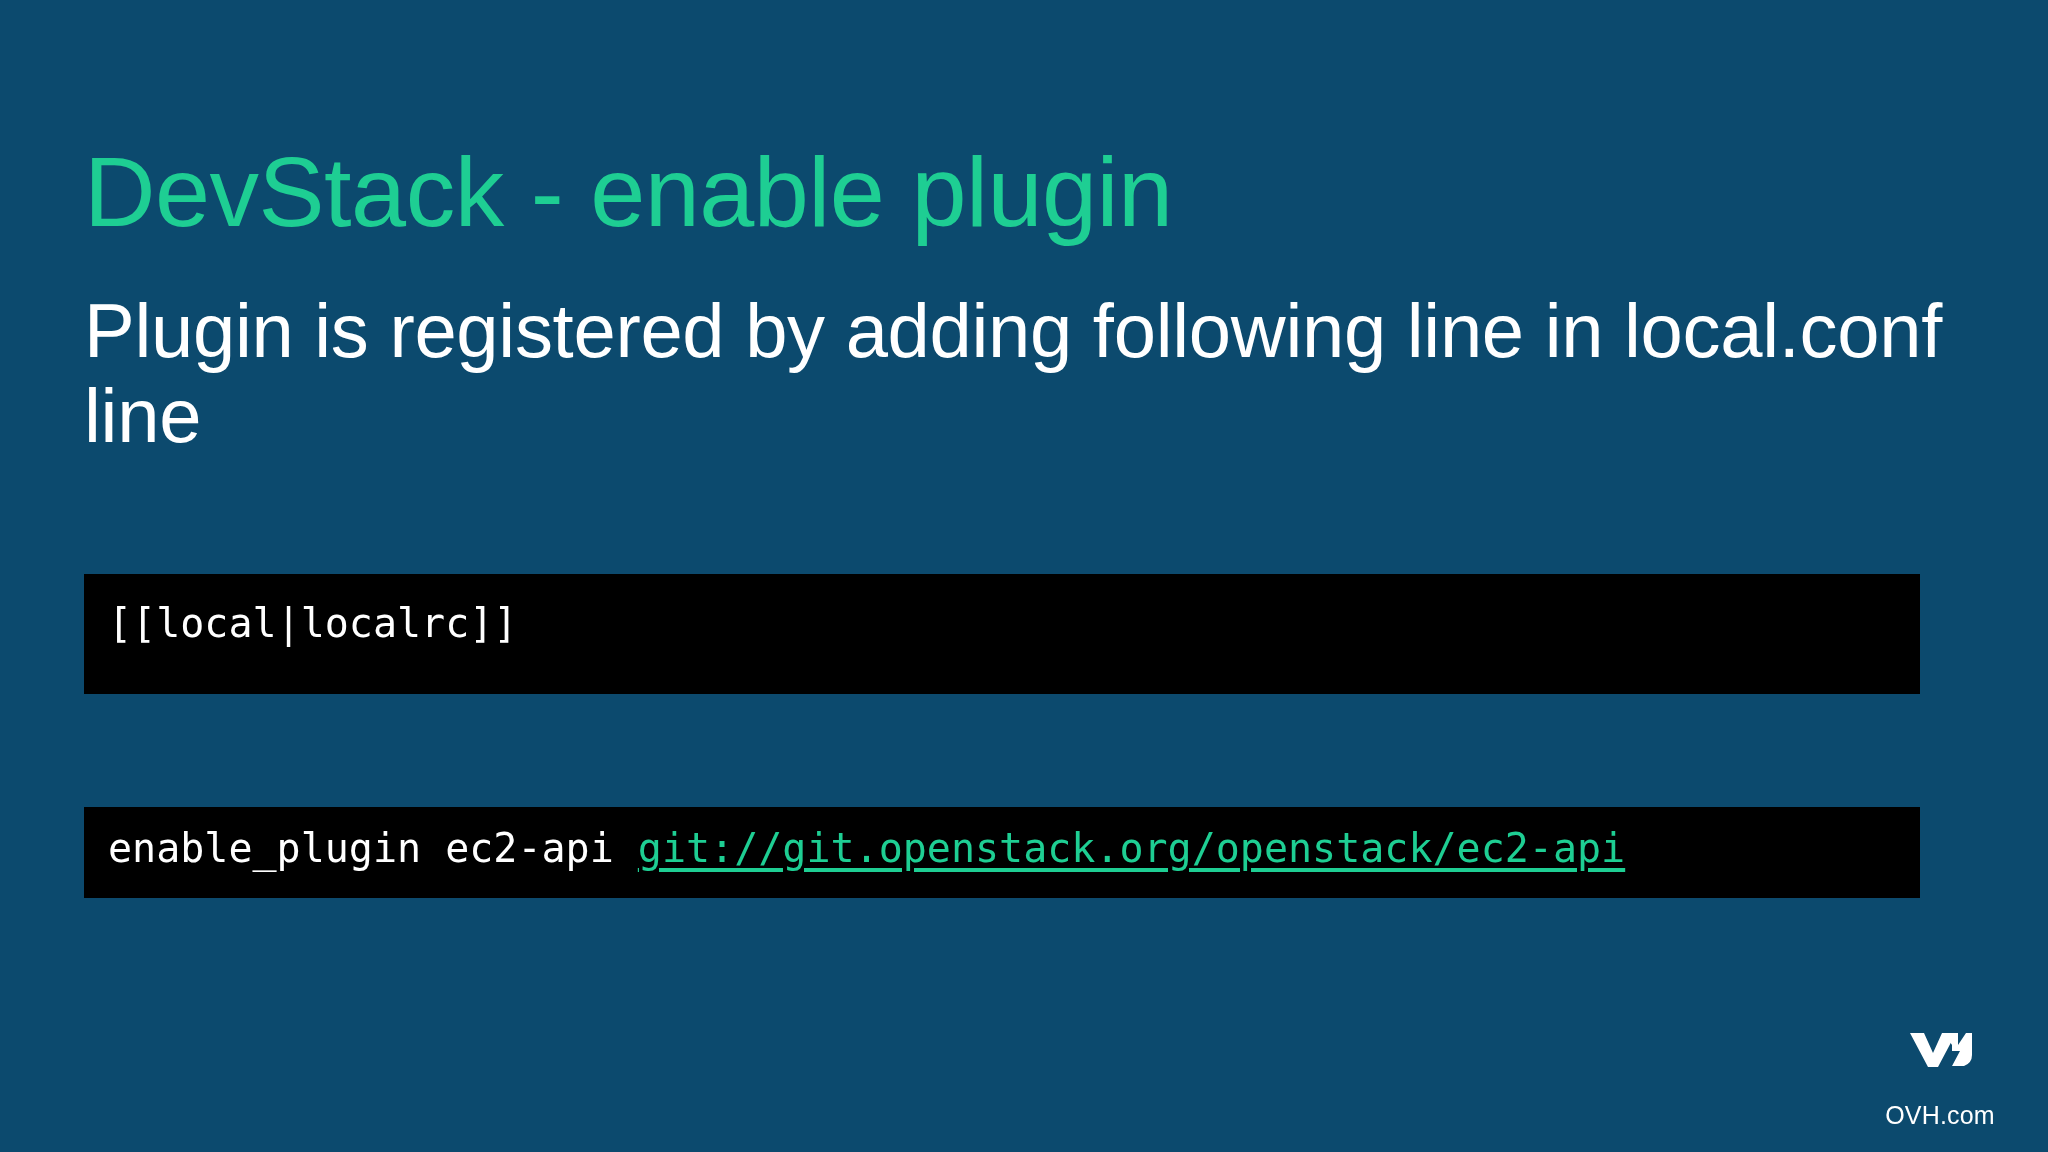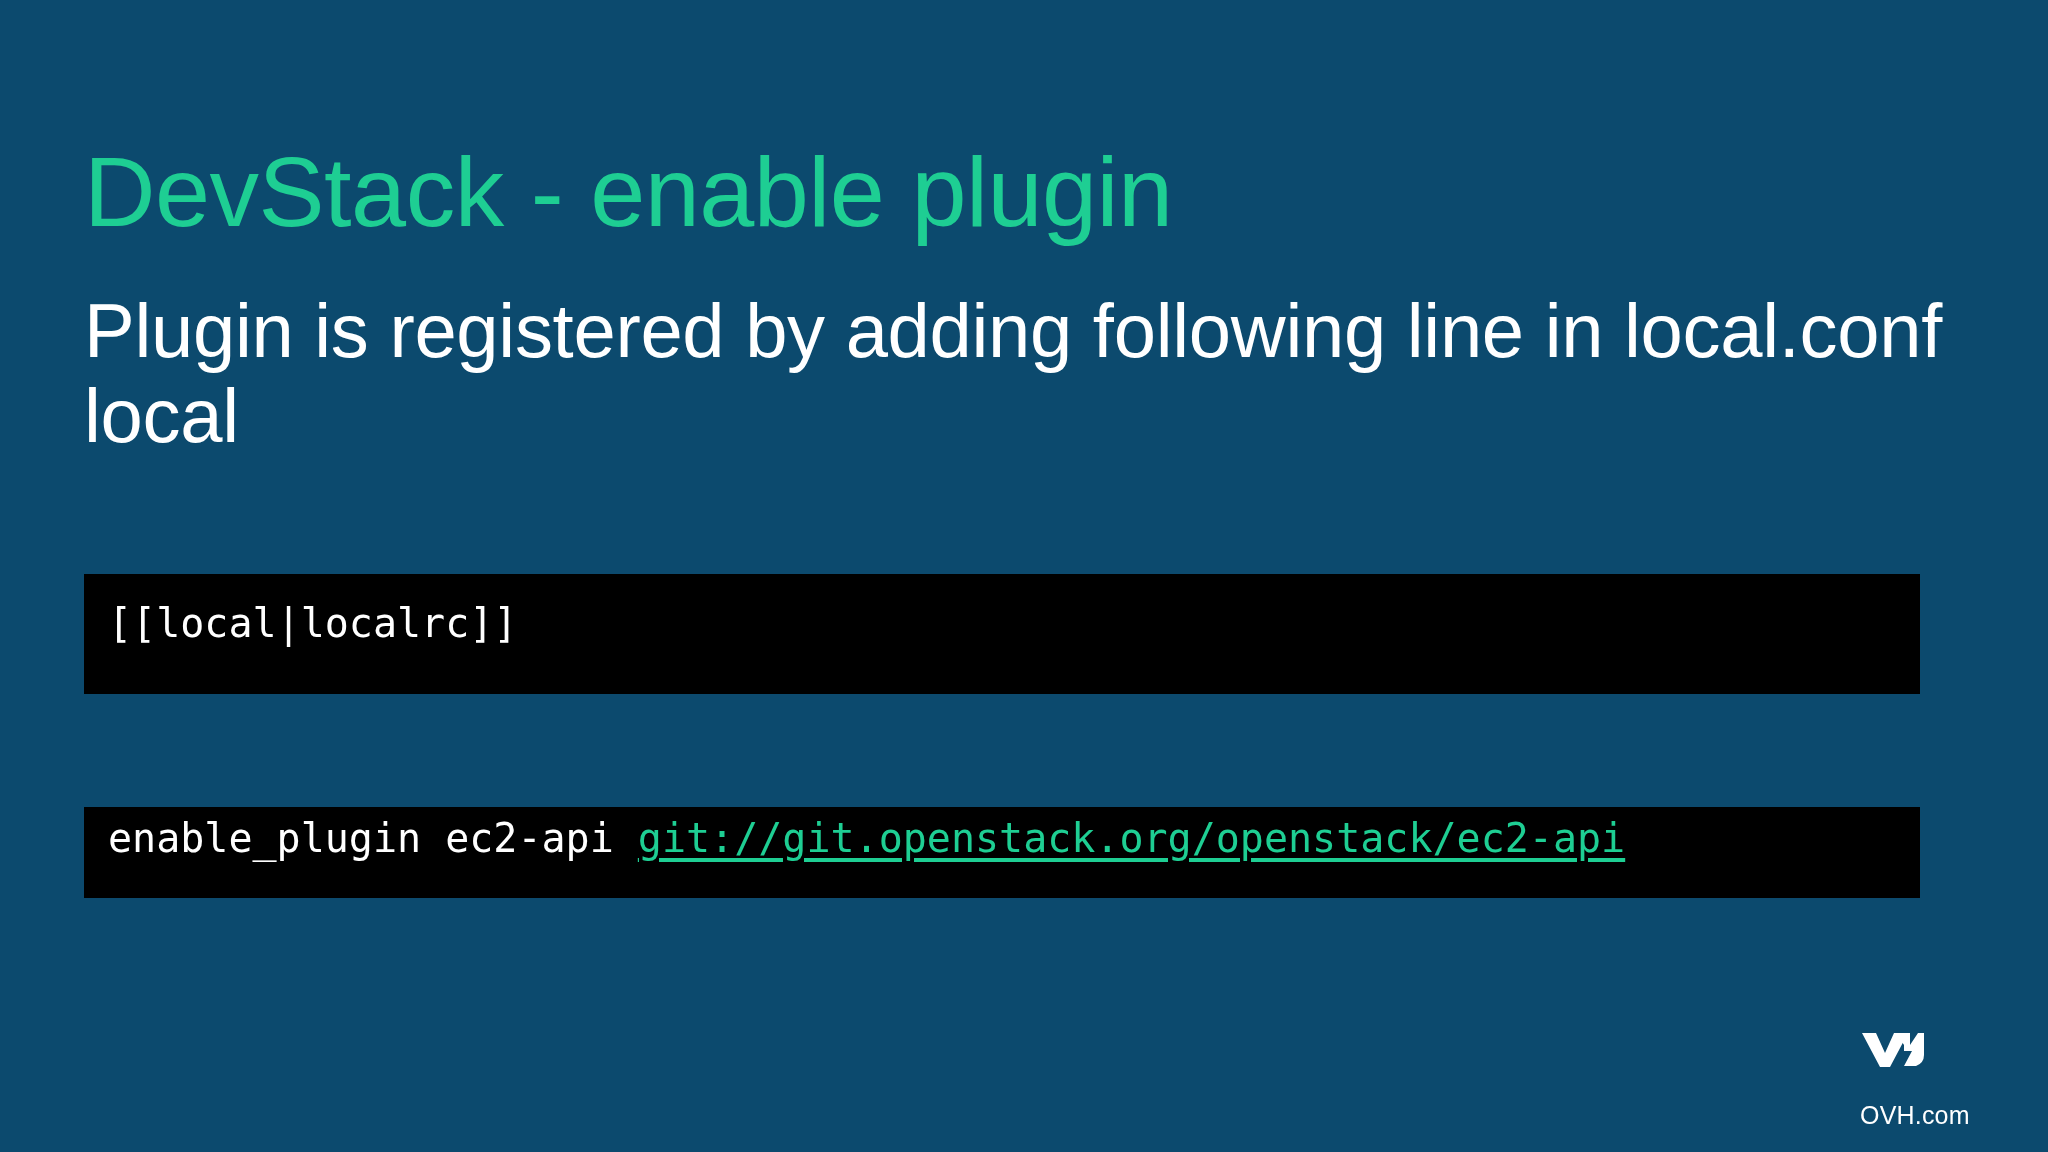--- a/index.html
+++ b/index.html
@@ -61,21 +61,21 @@
     color: #FFFFFF;
   }
   .code-block-primary {
     top: 574px;
     height: 120px;
     padding: 22px 0 0 24px;
   }
   .code-block-secondary {
     top: 807px;
     height: 91px;
-    padding: 4px 0 0 24px;
+    padding: 14px 0 0 24px;
   }
   .code-line {
     font-size: 40px;
     line-height: 54px;
     white-space: pre;
     letter-spacing: 0px;
   }
   .code-link {
     color: #1ECE93;
     text-decoration: underline;
@@ -83,21 +83,21 @@
   }
 
   
   .ovh-logo {
     position: absolute;
     right: 28px;
     bottom: 24px;
     width: 160px;
     display: flex;
     flex-direction: column;
-    align-items: flex-start;
+    align-items: center;
     gap: 30px;
   }
   .ovh-mark {
     width: 64px;
     height: 38px;
     display: block;
   }
   .ovh-wordmark {
     margin-top: 6px;
     font-family: "Liberation Sans", sans-serif;
@@ -109,21 +109,21 @@
   }
 </style>
 </head>
 <body>
 
 <div class="slide">
 
   <h1 class="slide-title">DevStack - enable plugin</h1>
 
   <div class="body-text">
-    <span>Plugin is registered by adding following line in </span><span class="em-italic">local.conf</span><span> local</span>
+    <span>Plugin is registered by adding following line in </span><span class="em-italic">local.conf</span><span> line</span>
   </div>
 
   <div class="code-block code-block-primary">
     <div class="code-line">[[local|localrc]]</div>
   </div>
 
   <div class="code-block code-block-secondary">
     <div class="code-line"><span>enable_plugin ec2-api </span><span class="code-link">git://git.openstack.org/openstack/ec2-api</span></div>
   </div>
 

